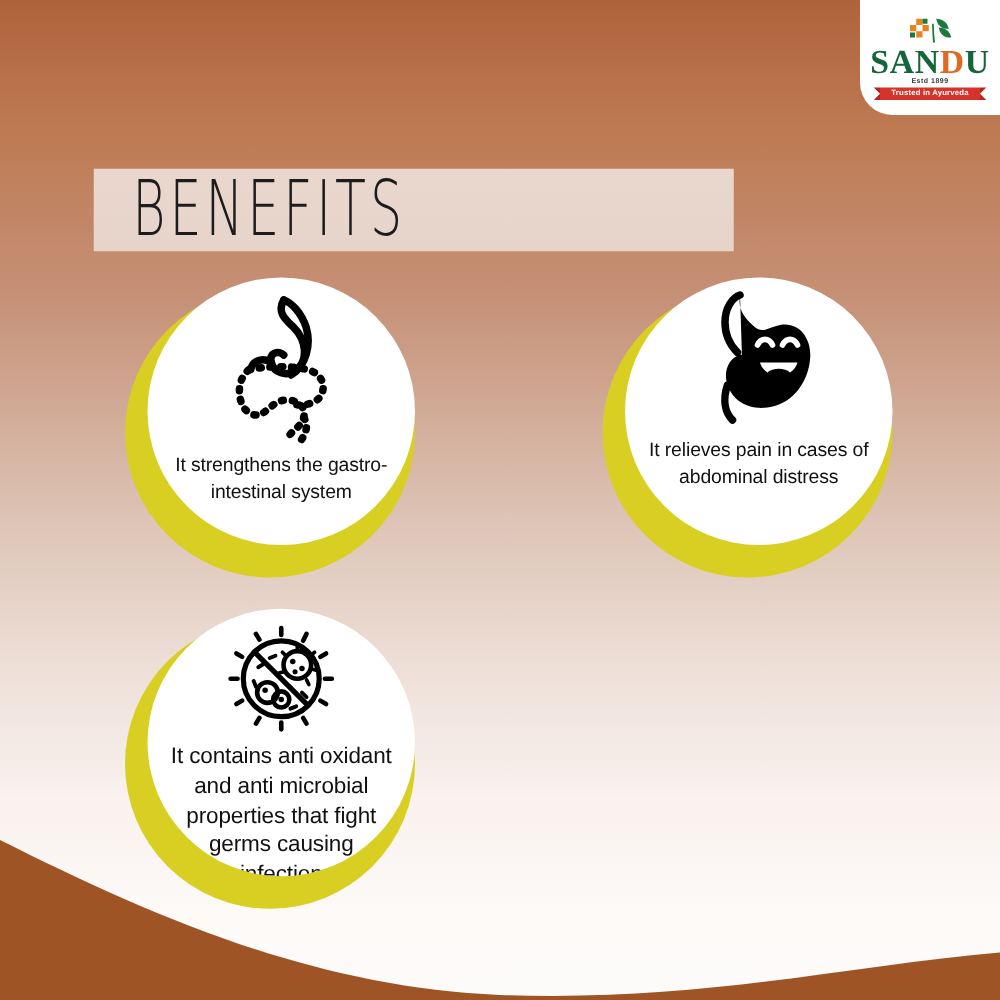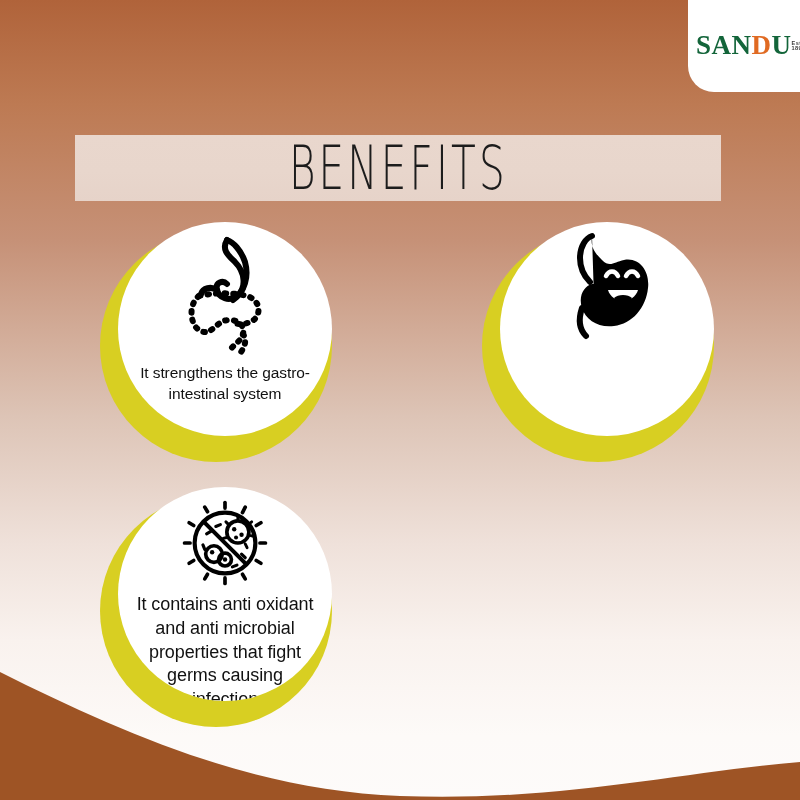--- a/index.html
+++ b/index.html
@@ -43,21 +43,21 @@
     height: 92px;
     background: #ffffff;
     border-bottom-left-radius: 26px;
     display: flex;
     align-items: center;
     justify-content: center;
   }
   .logo-inner {
     width: 96px;
     display: flex;
-    flex-direction: row;
+    flex-direction: column;
     align-items: center;
     line-height: 1;
   }
   .logo-leaf { display:block; margin-bottom: 1px; }
   .logo-word {
     font-family: "Liberation Serif", serif;
     font-weight: bold;
     font-size: 27px;
     letter-spacing: 0.5px;
     color: #13653a;
@@ -93,26 +93,25 @@
     border-bottom: 5.5px solid #b3251d;
   }
   .logo-ribbon::before { left: -5px; border-left: 5px solid transparent; }
   .logo-ribbon::after  { right: -5px; border-right: 5px solid transparent; }
 
   
   .title-band {
     position: absolute;
     left: 75px;
     top: 135px;
-    width: 646px;
+    width: 512px;
     height: 66px;
     background: linear-gradient(to bottom, #e9d7cd 0%, #e8d6cc 55%, #e6d3c9 100%);
     display: flex;
     align-items: center;
-    justify-content: center;
   }
   .title-text {
     font-family: "DejaVu Sans", sans-serif;
     font-weight: 300;
     font-size: 52px;
     letter-spacing: 4px;
     color: #1c1c1c;
     transform: scaleX(0.78) scaleY(1.18);
     transform-origin: center;
     white-space: nowrap;
@@ -249,20 +248,21 @@
                    C94,76 80,92 62,94 C46,96 34,88 30,76 C26,64 32,54 40,52
                    C46,50 52,54 52,60 C52,66 46,68 42,66" fill="#000000"></path>
           <path d="M40,4 C34,6 28,14 28,26 C28,36 32,44 38,50" fill="none" stroke="#000000" stroke-width="6" stroke-linecap="round"></path>
           <path d="M30,76 C26,88 28,98 34,104" fill="none" stroke="#000000" stroke-width="6" stroke-linecap="round"></path>
           <path d="M54,44 C57,38 63,38 66,44" fill="none" stroke="#ffffff" stroke-width="4.5" stroke-linecap="round"></path>
           <path d="M74,44 C77,38 83,38 86,44" fill="none" stroke="#ffffff" stroke-width="4.5" stroke-linecap="round"></path>
           <path d="M56,58 C60,72 82,72 86,58 Z" fill="#ffffff"></path>
           <path d="M62,66 C66,62 76,62 80,66 C76,71 66,71 62,66 Z" fill="#000000"></path>
         </svg>
       </div>
+      <div class="caption">It relieves pain in cases of abdominal distress</div>
     </div>
   </div>
 
   <div class="circle-item" id="circle-3">
     <div class="ring"></div>
     <div class="disc pad-mid">
       <div class="icon-wrap">
         <svg width="92" height="92" viewBox="0 0 100 100">
           <circle cx="50" cy="50" r="33" fill="none" stroke="#000000" stroke-width="4.5"></circle>
           <line x1="27" y1="27" x2="73" y2="73" stroke="#000000" stroke-width="4.5" stroke-linecap="round"></line>

